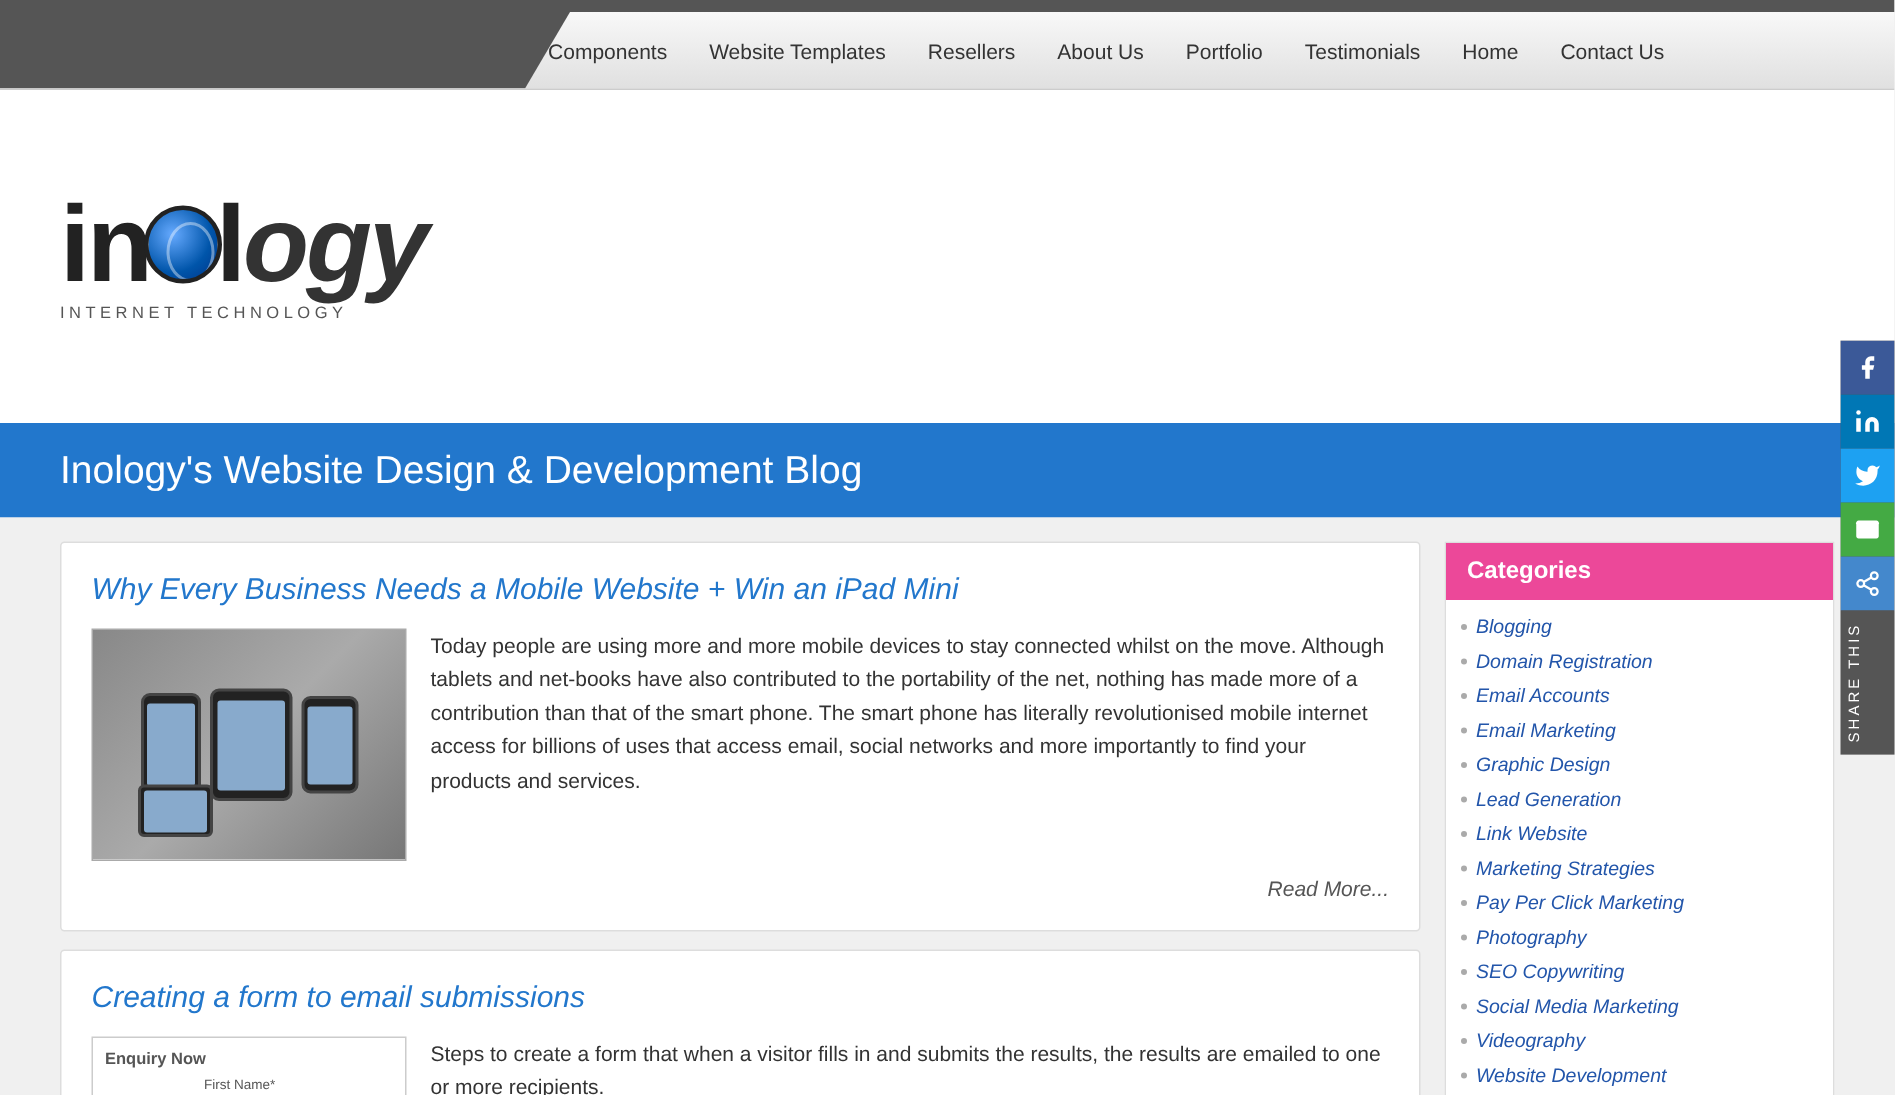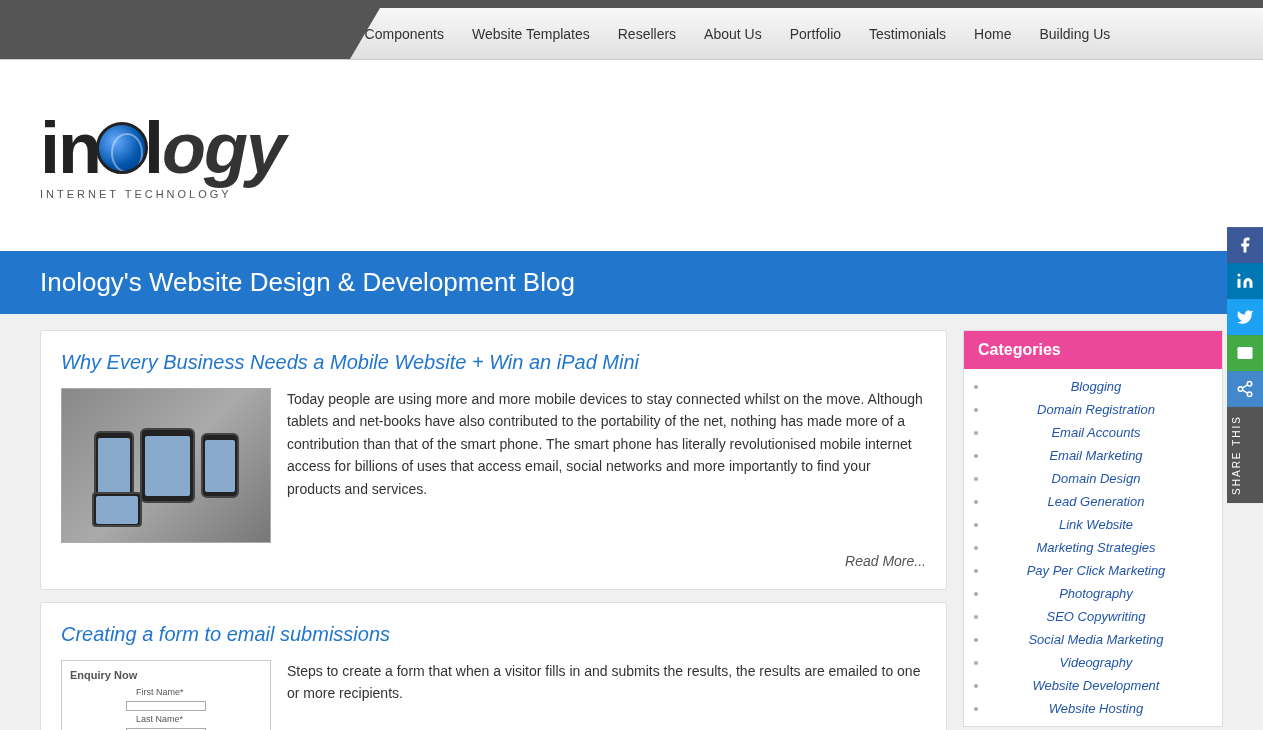--- a/index.html
+++ b/index.html
@@ -40,21 +40,21 @@
       font-size: 14px;
       padding: 0 14px;
       cursor: pointer;
       white-space: nowrap;
     }
 
     
     #logo-section {
       background: #fff;
       padding: 20px 40px 20px 40px;
-      height: 191px;
+      height: 222px;
       display: flex;
       align-items: center;
     }
     #logo-text {
       font-size: 72px;
       font-weight: bold;
       color: #222;
       letter-spacing: -2px;
       line-height: 1;
       position: relative;
@@ -240,21 +240,20 @@
       list-style: none;
       padding: 6px 0;
     }
     .categories-list li {
       padding: 4px 14px 4px 20px;
       font-size: 13px;
       color: #2255aa;
       cursor: pointer;
       font-style: italic;
       position: relative;
-      text-align: center;
     }
     .categories-list li::before {
       content: '';
       position: absolute;
       left: 10px;
       top: 50%;
       transform: translateY(-50%);
       width: 4px;
       height: 4px;
       background: #aaa;
@@ -309,21 +308,21 @@
   <nav>
     <a>Home</a>
     <a>Web Services</a>
     <a>Web Components</a>
     <a>Website Templates</a>
     <a>Resellers</a>
     <a>About Us</a>
     <a>Portfolio</a>
     <a>Testimonials</a>
     <a>Home</a>
-    <a>Building Us</a>
+    <a>Contact Us</a>
   </nav>
 </div>
 
 <div id="logo-section">
   <div id="logo-container">
     <div id="logo-text">
       <span>in</span>
         <div id="logo-globe"></div>
         <span>l</span>
         <span style="font-style:italic;color:#333">ogy</span>
@@ -389,21 +388,21 @@
   </div>
 
   <div id="sidebar">
     <div class="categories-box">
       <div class="categories-header">Categories</div>
       <ul class="categories-list">
         <li>Blogging</li>
         <li>Domain Registration</li>
         <li>Email Accounts</li>
         <li>Email Marketing</li>
-        <li>Domain Design</li>
+        <li>Graphic Design</li>
         <li>Lead Generation</li>
         <li>Link Website</li>
         <li>Marketing Strategies</li>
         <li>Pay Per Click Marketing</li>
         <li>Photography</li>
         <li>SEO Copywriting</li>
         <li>Social Media Marketing</li>
         <li>Videography</li>
         <li>Website Development</li>
         <li>Website Hosting</li>

